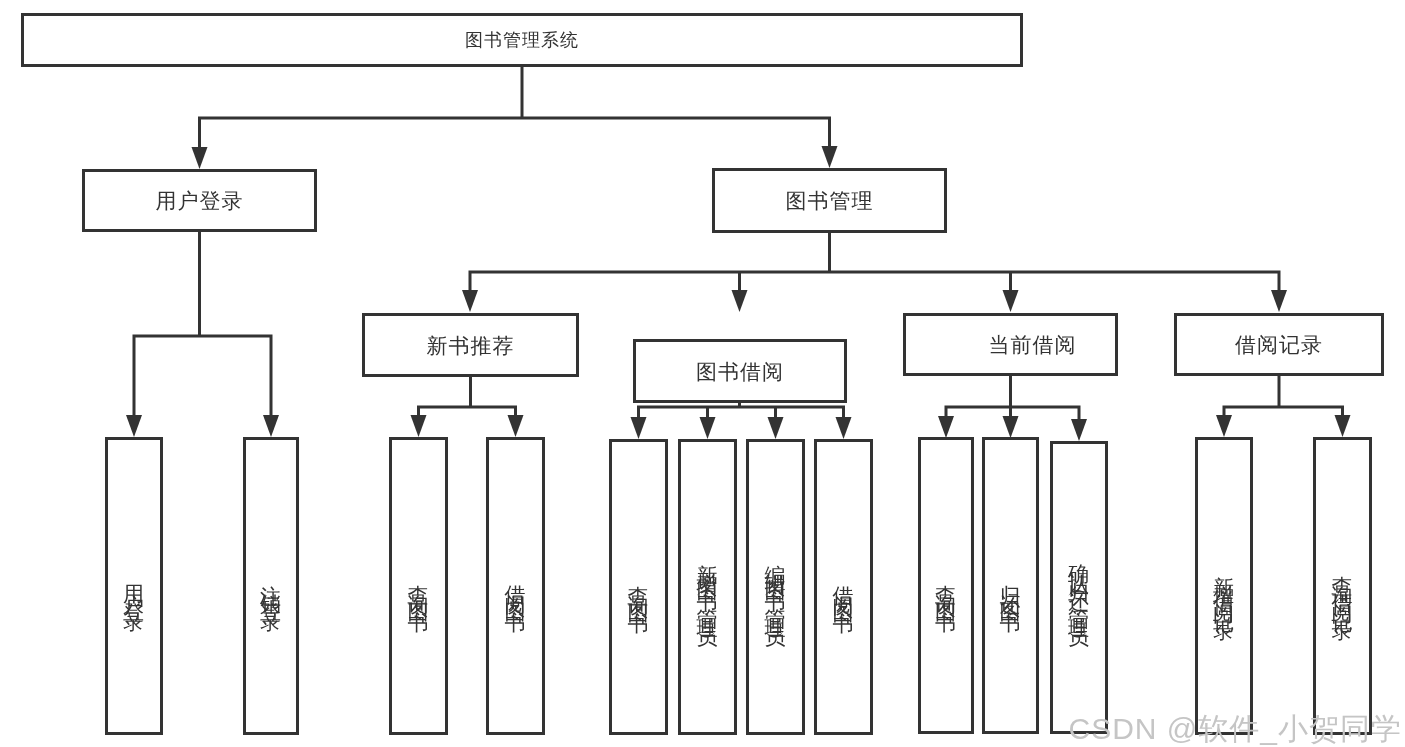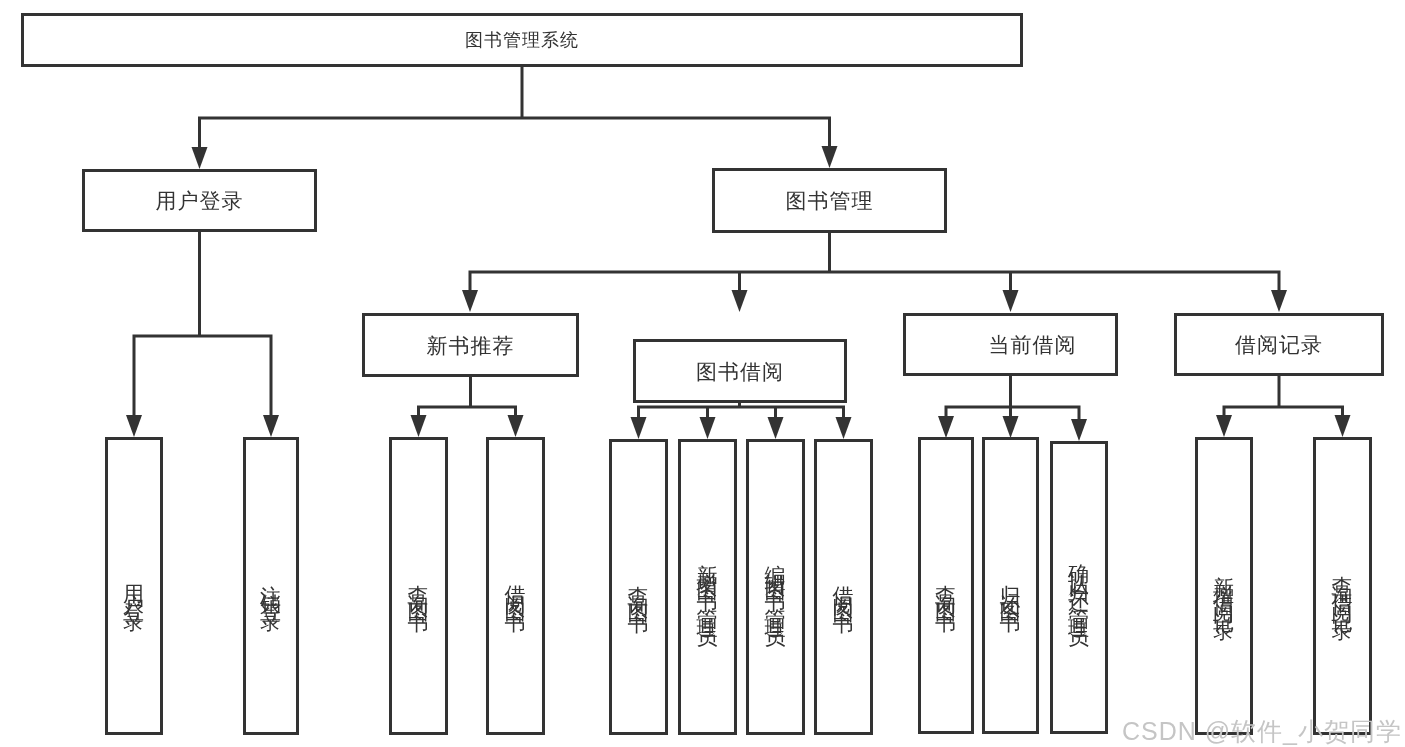--- a/index.html
+++ b/index.html
@@ -48,21 +48,21 @@
   #l-bb-borrow   { left: 814px;  top: 439px; width: 59px; height: 296px; }
   #l-cb-query    { left: 918px;  top: 437px; width: 56px; height: 297px; }
   #l-cb-return   { left: 982px;  top: 437px; width: 57px; height: 297px; }
   #l-cb-confirm  { left: 1050px; top: 441px; width: 58px; height: 293px; }
   #l-br-add      { left: 1195px; top: 437px; width: 58px; height: 298px; }
   #l-br-query    { left: 1313px; top: 437px; width: 59px; height: 298px; }
   #watermark {
     position: absolute;
     right: 3px;
     bottom: 3px;
-    font-size: 25px;
+    font-size: 30px;
     letter-spacing: 1px;
     color: #c5c5c5;
     line-height: 1;
     white-space: nowrap;
   }
   .wire { stroke: #333333; stroke-width: 3; fill: none; }
   .arrow { fill: #333333; stroke: none; }
 </style>
 </head>
 <body>

